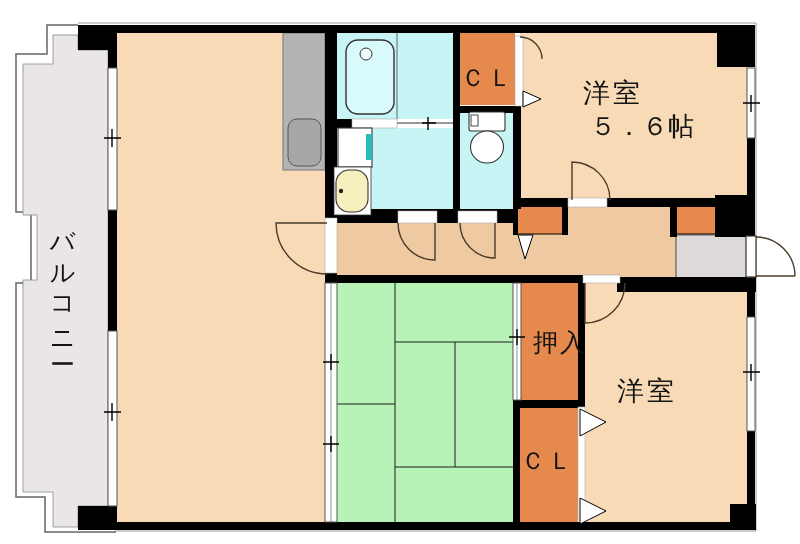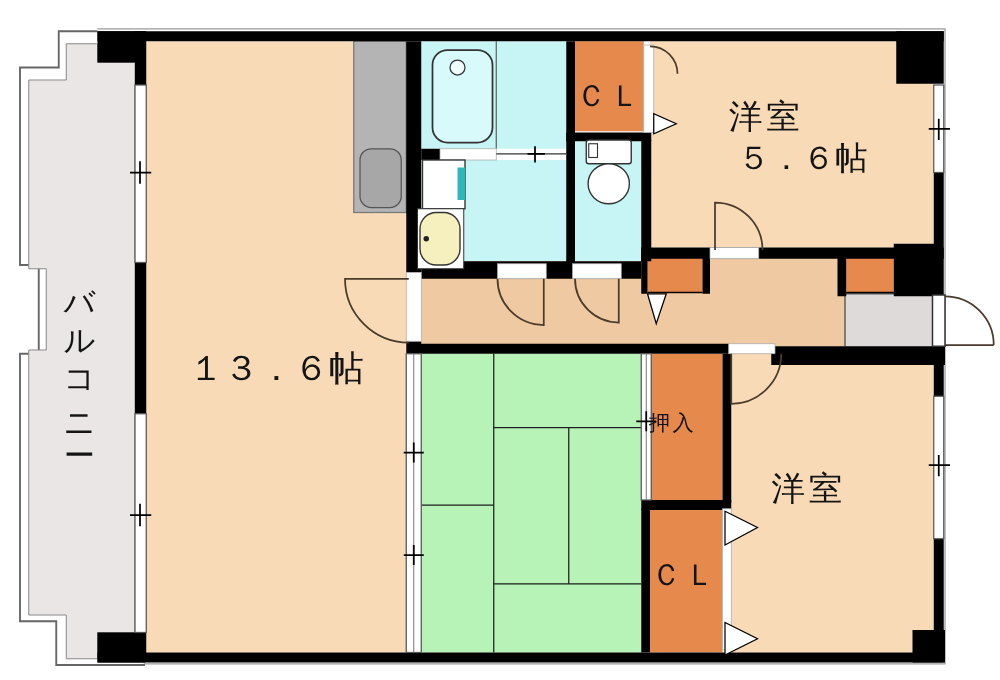--- a/index.html
+++ b/index.html
@@ -12,21 +12,21 @@
     position:absolute;color:#141414;line-height:1;white-space:nowrap;
     font-family:Liberation Sans, sans-serif;
   }
   .lbl-vert{writing-mode:vertical-rl;}
   .balcony-label{left:50px;top:213px;font-size:25px;letter-spacing:6px;}
   .ldk-name{left:159px;top:251px;font-size:26px;letter-spacing:4px;}
   .ldk-size{left:151px;top:281px;font-size:28px;}
   .w56-name{left:583px;top:80px;font-size:27px;letter-spacing:3px;}
   .w56-size{left:590px;top:113px;font-size:26px;}
   .cl-top{left:461px;top:66px;font-size:24px;letter-spacing:3px;}
-  .oshiire{left:519px;top:330px;font-size:17px;letter-spacing:2px;}
+  .oshiire{left:533px;top:330px;font-size:25px;letter-spacing:2px;}
   .cl-bottom{left:521px;top:449px;font-size:24px;letter-spacing:3px;}
   .w64-name{left:617px;top:378px;font-size:27px;letter-spacing:3px;}
   .w64-size{left:624px;top:412px;font-size:26px;}
 </style>
 </head>
 <body>
 
 <div id="stage">
   <svg id="plan-svg" width="800" height="544" viewBox="0 0 800 544">
 
@@ -171,20 +171,19 @@
 
     <g fill="#ffffff" stroke="#000" stroke-width="1">
       <polygon points="523,91 523,107 541,99"></polygon>
       <polygon points="518,235 533,235 525,259"></polygon>
       <polygon points="580,409 580,436 606,422"></polygon>
       <polygon points="580,498 580,524 606,511"></polygon>
     </g>
   </svg>
 
   <div class="lbl lbl-vert balcony-label">バルコニー</div>
-  <div class="lbl ldk-size">１３．６帖</div>
   <div class="lbl w56-name">洋室</div>
   <div class="lbl w56-size">５．６帖</div>
   <div class="lbl cl-top">ＣＬ</div>
   <div class="lbl oshiire">押入</div>
   <div class="lbl cl-bottom">ＣＬ</div>
   <div class="lbl w64-name">洋室</div>
 </div>
 
 </body></html>

